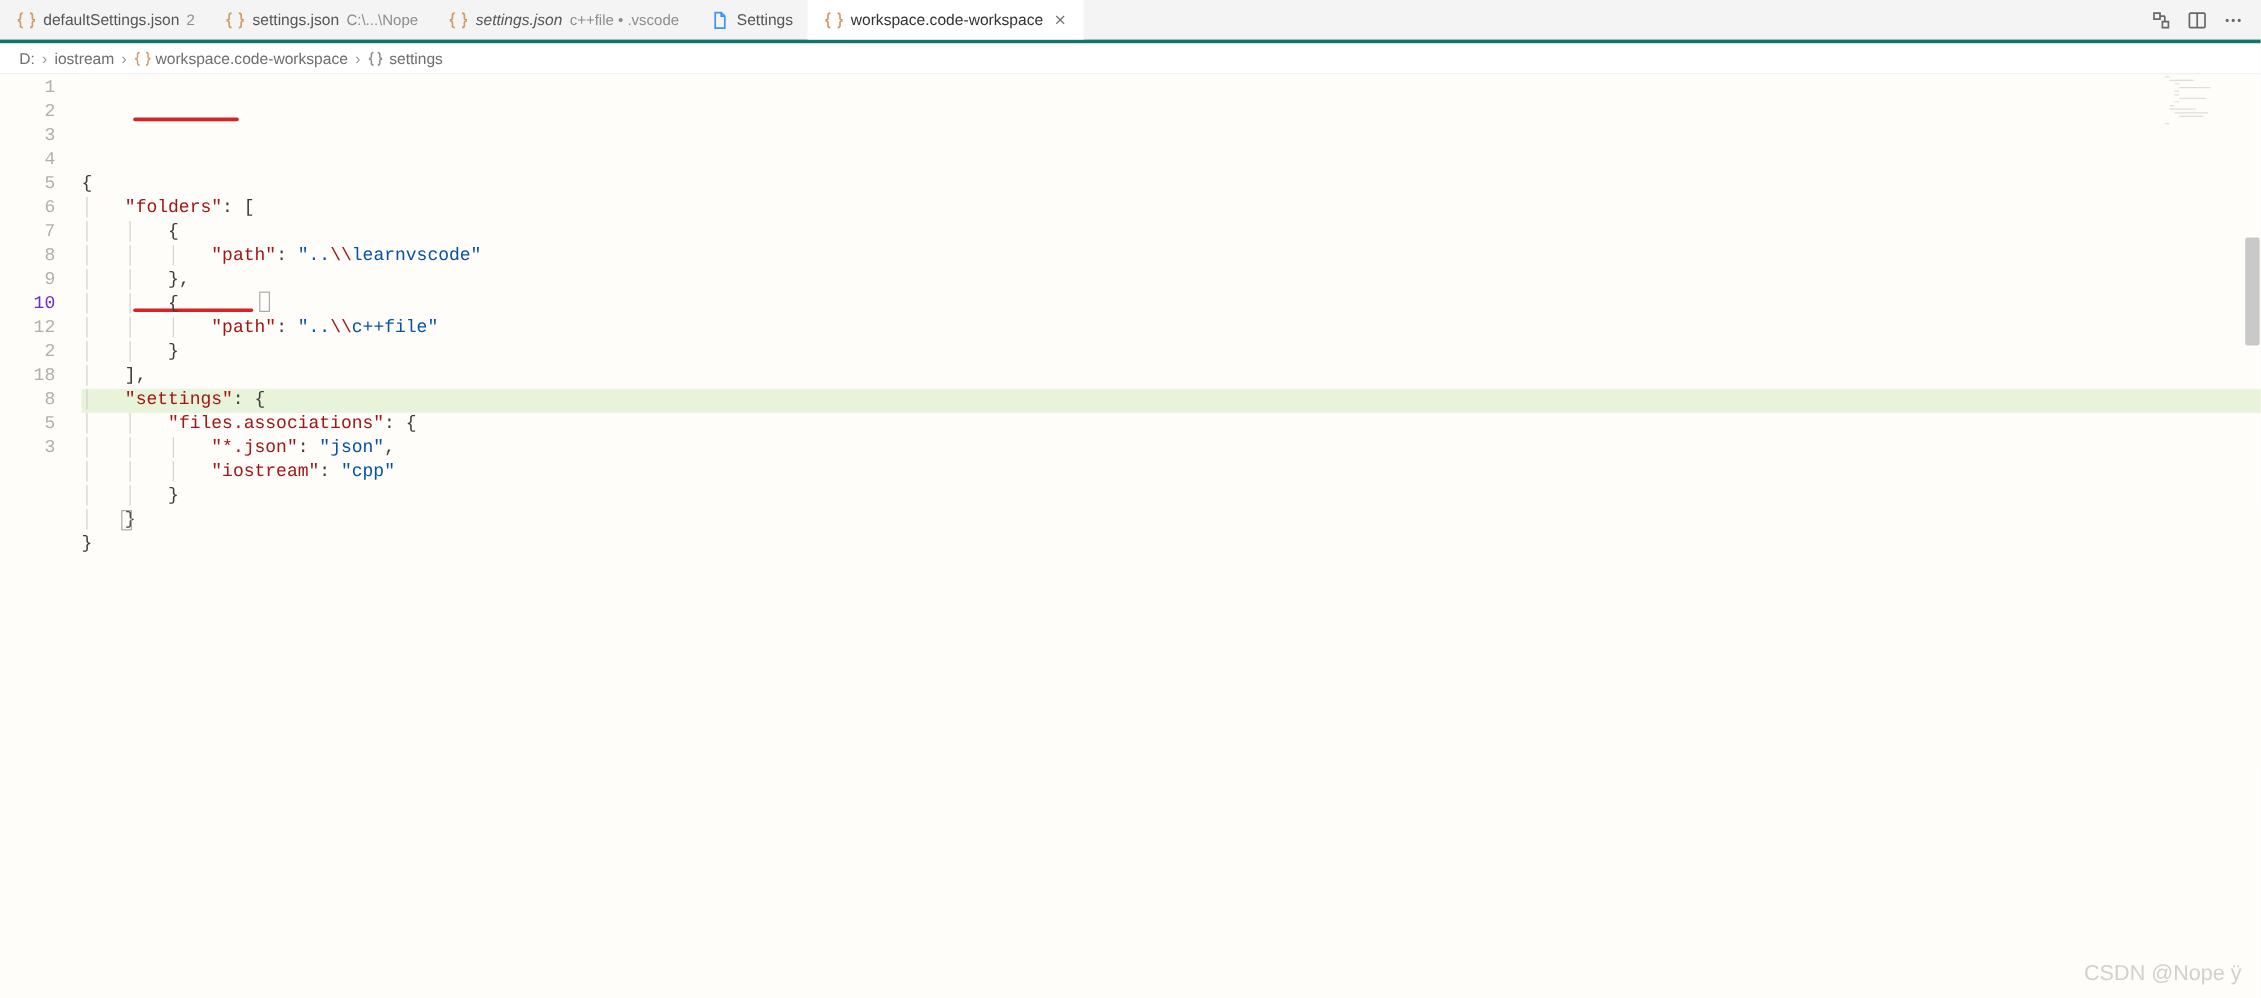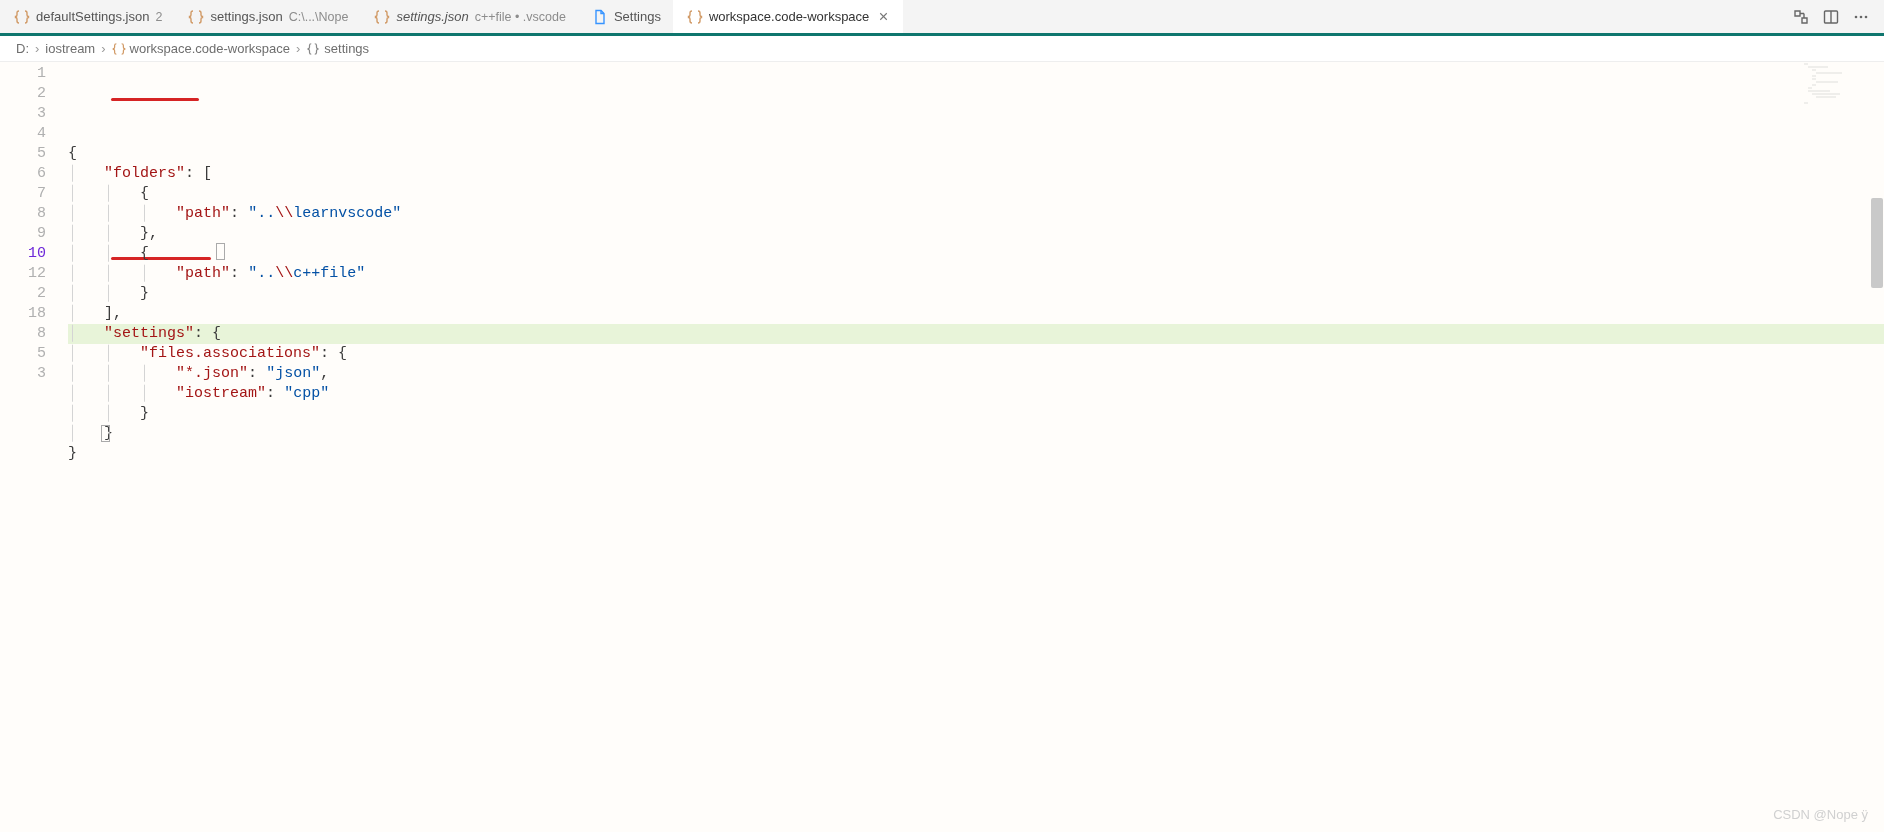--- a/index.html
+++ b/index.html
@@ -129,21 +129,21 @@
     background:transparent;
   }
   .scrollbar-thumb {
     position:absolute; right:1px; top:136px; width:12px; height:90px;
     background:#c9c9c9; border-radius:2px;
   }
   
   .watermark {
     position:absolute;
     right:16px; bottom:10px;
-    font-size:13px;
+    font-size:18px;
     color:#d0d0d0;
     font-family:"Segoe UI",sans-serif;
   }
 </style>
 </head>
 <body>
 
 <div class="tab-bar">
   <div class="tabs" id="tabs">
       <div class="tab">

